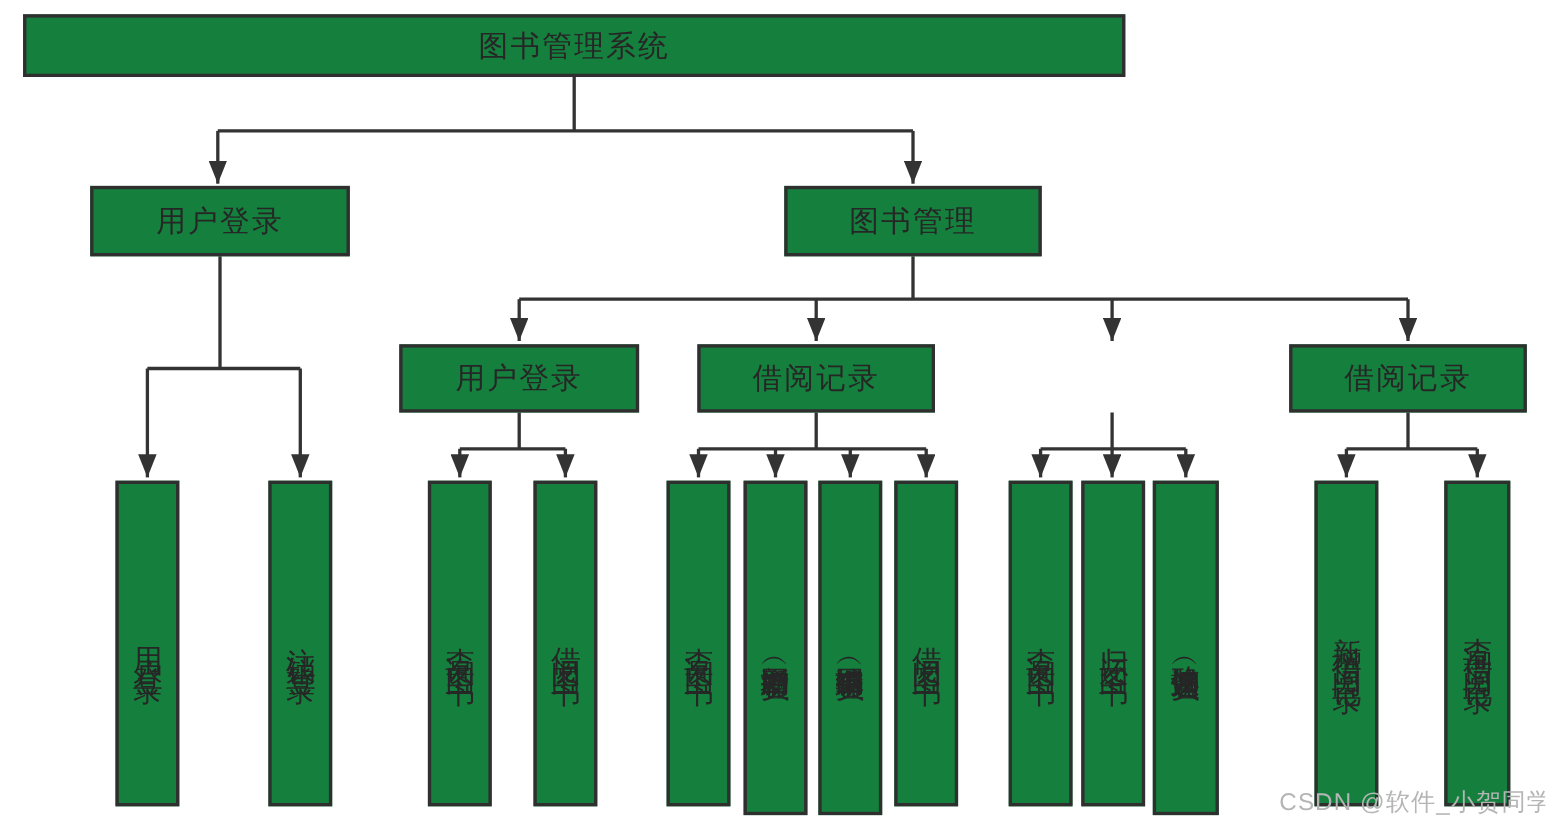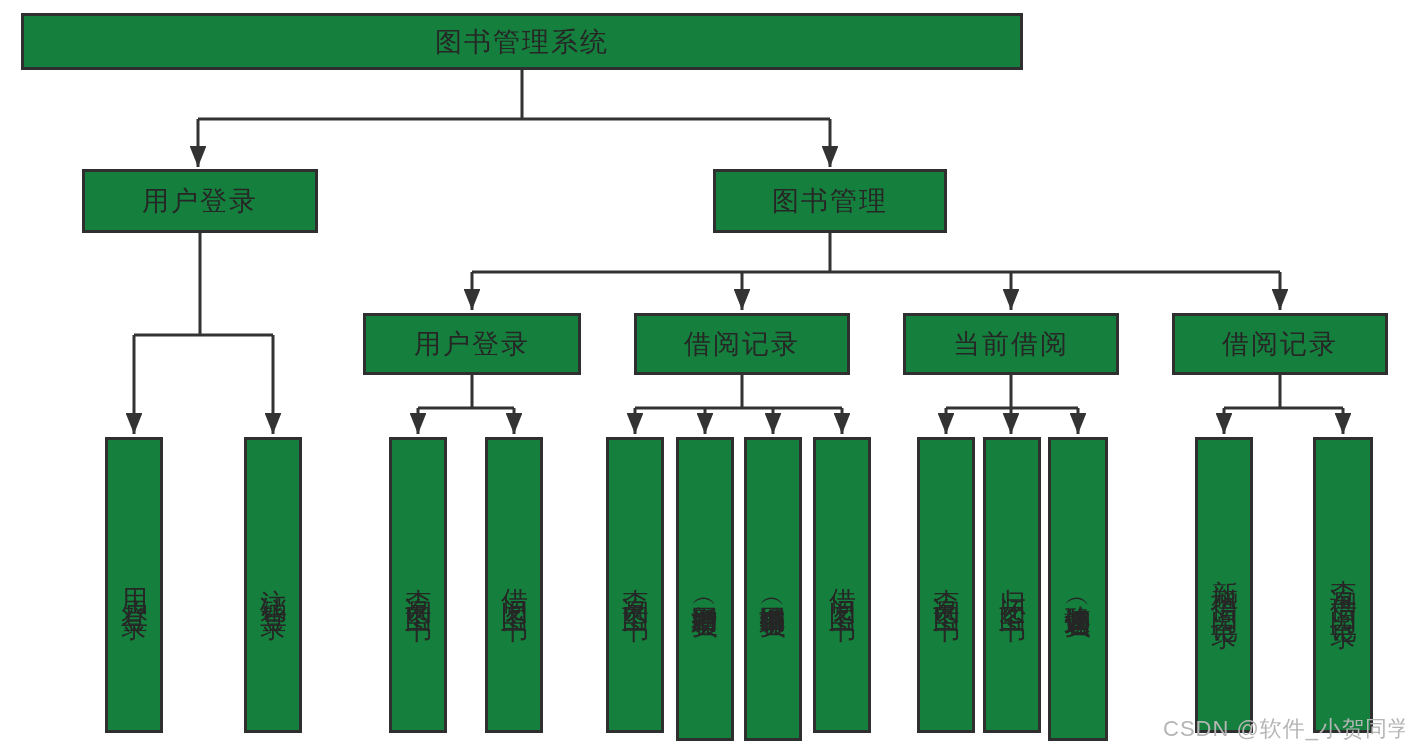--- a/index.html
+++ b/index.html
@@ -108,23 +108,20 @@
   <div class="box" style="left:713px;top:169px;width:234px;height:64px">
     <span class="hlabel">图书管理</span>
   </div>
 
   <div class="box" style="left:363px;top:313px;width:218px;height:62px">
     <span class="hlabel">用户登录</span>
   </div>
   <div class="box" style="left:634px;top:313px;width:216px;height:62px">
     <span class="hlabel">借阅记录</span>
   </div>
-  <div class="box" style="left:903px;top:313px;width:216px;height:62px">
-    <span class="hlabel">当前借阅</span>
-  </div>
   <div class="box" style="left:1172px;top:313px;width:216px;height:62px">
     <span class="hlabel">借阅记录</span>
   </div>
 
   <div class="box vbox" style="left:105px;top:437px;width:58px;height:296px">
     <span>用户登录</span>
   </div>
   <div class="box vbox" style="left:244px;top:437px;width:58px;height:296px">
     <span>注销登录</span>
   </div>

